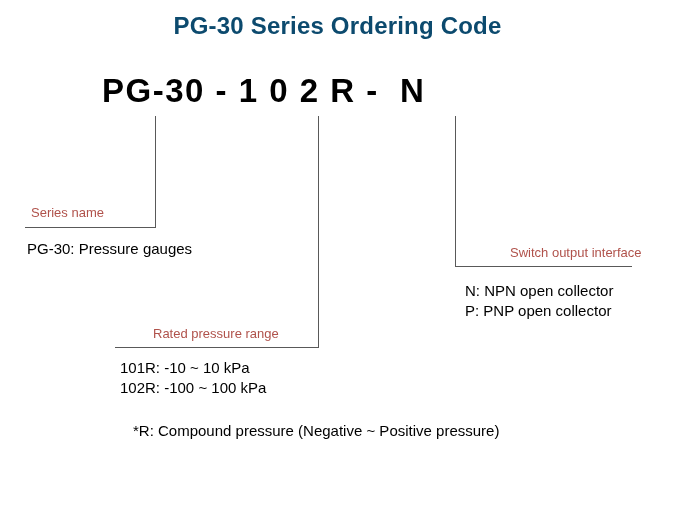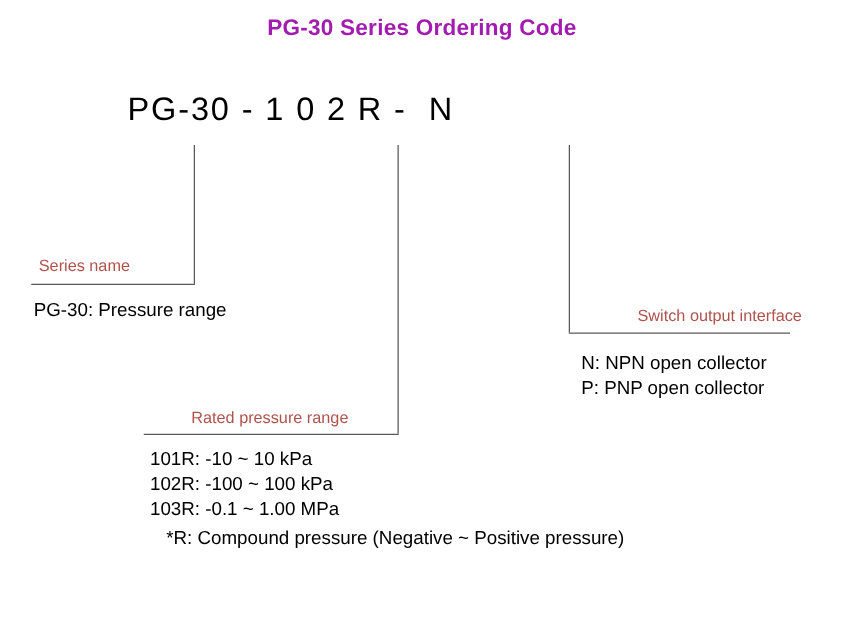--- a/index.html
+++ b/index.html
@@ -14,31 +14,31 @@
     height: 506px;
     background: #ffffff;
     overflow: hidden;
   }
   .title {
     position: absolute;
     top: 12px;
     left: 0;
     width: 675px;
     text-align: center;
-    font-size: 18px;
+    font-size: 24px;
     font-weight: bold;
-    color: #a21caf;
+    color: #0c4a6e;
     letter-spacing: 0.2px;
   }
   .code {
     position: absolute;
     left: 102px;
     top: 72px;
-    font-size: 26px;
-    font-weight: normal;
+    font-size: 33px;
+    font-weight: bold;
     color: #000000;
     letter-spacing: 1.5px;
     white-space: pre;
   }
   .vline {
     position: absolute;
     width: 0;
     border-left: 1px solid #595959;
   }
   .hline {
@@ -65,28 +65,27 @@
 
 <div class="canvas">
 
   <div class="title">PG-30 Series Ordering Code</div>
 
   <div class="code">PG-30 - 1 0 2 R -  N</div>
 
   <div class="vline" style="left:155px; top:116px; height:111px;"></div>
   <div class="hline" style="left:25px; top:227px; width:131px;"></div>
   <div class="lbl" style="left:31px; top:205px;">Series name</div>
-  <div class="txt" style="left:27px; top:239px;">PG-30: Pressure range</div>
+  <div class="txt" style="left:27px; top:239px;">PG-30: Pressure gauges</div>
 
   <div class="vline" style="left:318px; top:116px; height:231px;"></div>
   <div class="hline" style="left:115px; top:347px; width:204px;"></div>
   <div class="lbl" style="left:121px; top:326px;margin-left:32px;">Rated pressure range</div>
   <div class="txt" style="left:120px; top:358px;">101R: -10 ~ 10 kPa</div>
   <div class="txt" style="left:120px; top:378px;">102R: -100 ~ 100 kPa</div>
-  <div class="txt" style="left:120px; top:398px;">103R: -0.1 ~ 1.00 MPa</div>
   <div class="txt" style="left:133px; top:421px;">*R: Compound pressure (Negative ~ Positive pressure)</div>
 
   <div class="vline" style="left:455px; top:116px; height:150px;"></div>
   <div class="hline" style="left:455px; top:266px; width:177px;"></div>
   <div class="lbl" style="left:462px; top:245px;margin-left:48px;">Switch output interface</div>
   <div class="txt" style="left:465px; top:281px;">N: NPN open collector</div>
   <div class="txt" style="left:465px; top:301px;">P: PNP open collector</div>
 
 </div>
 

